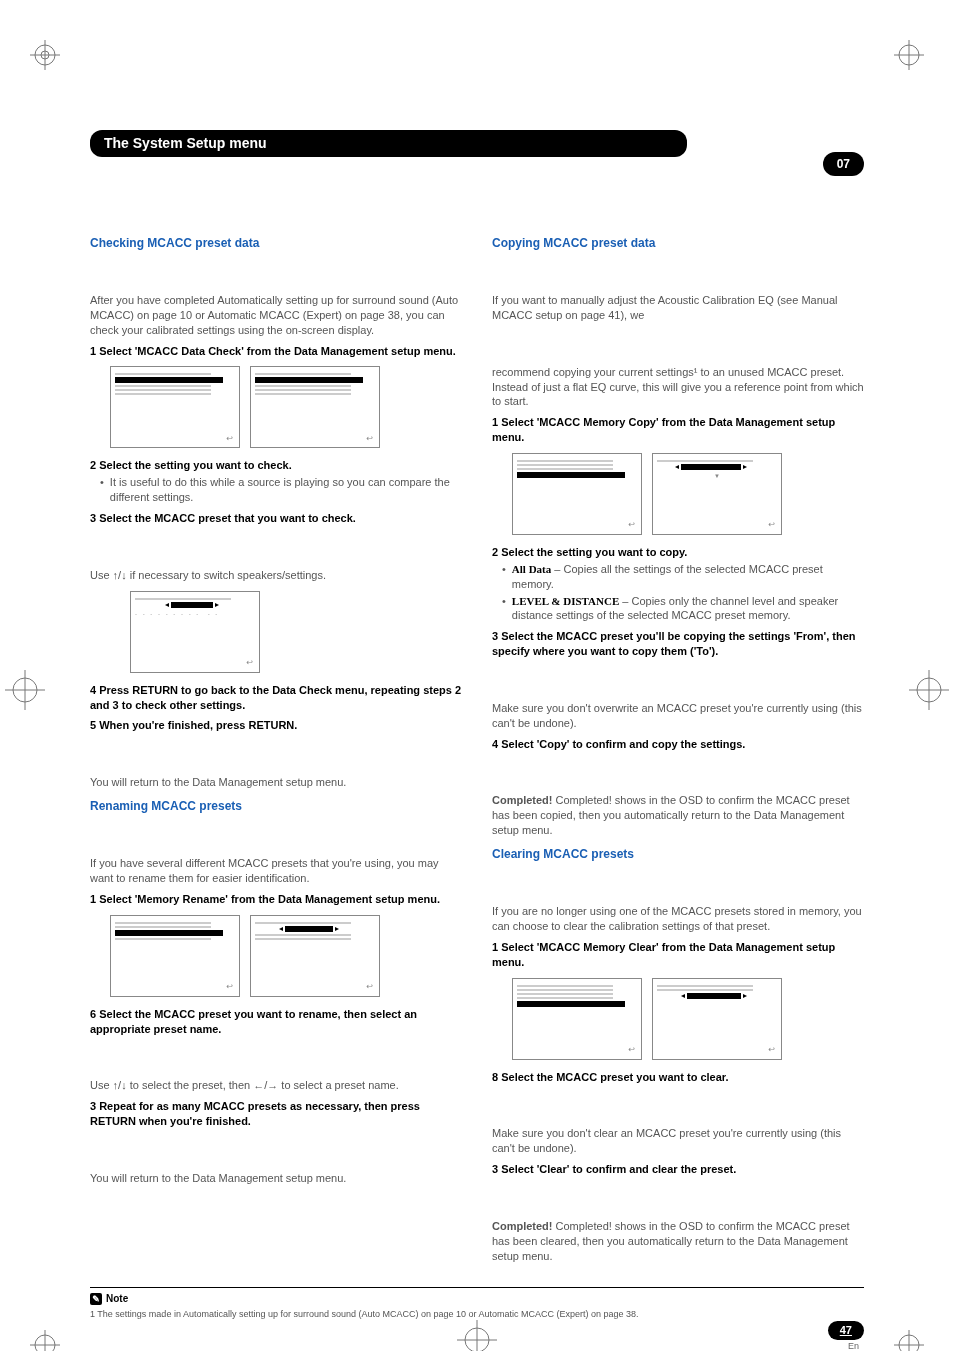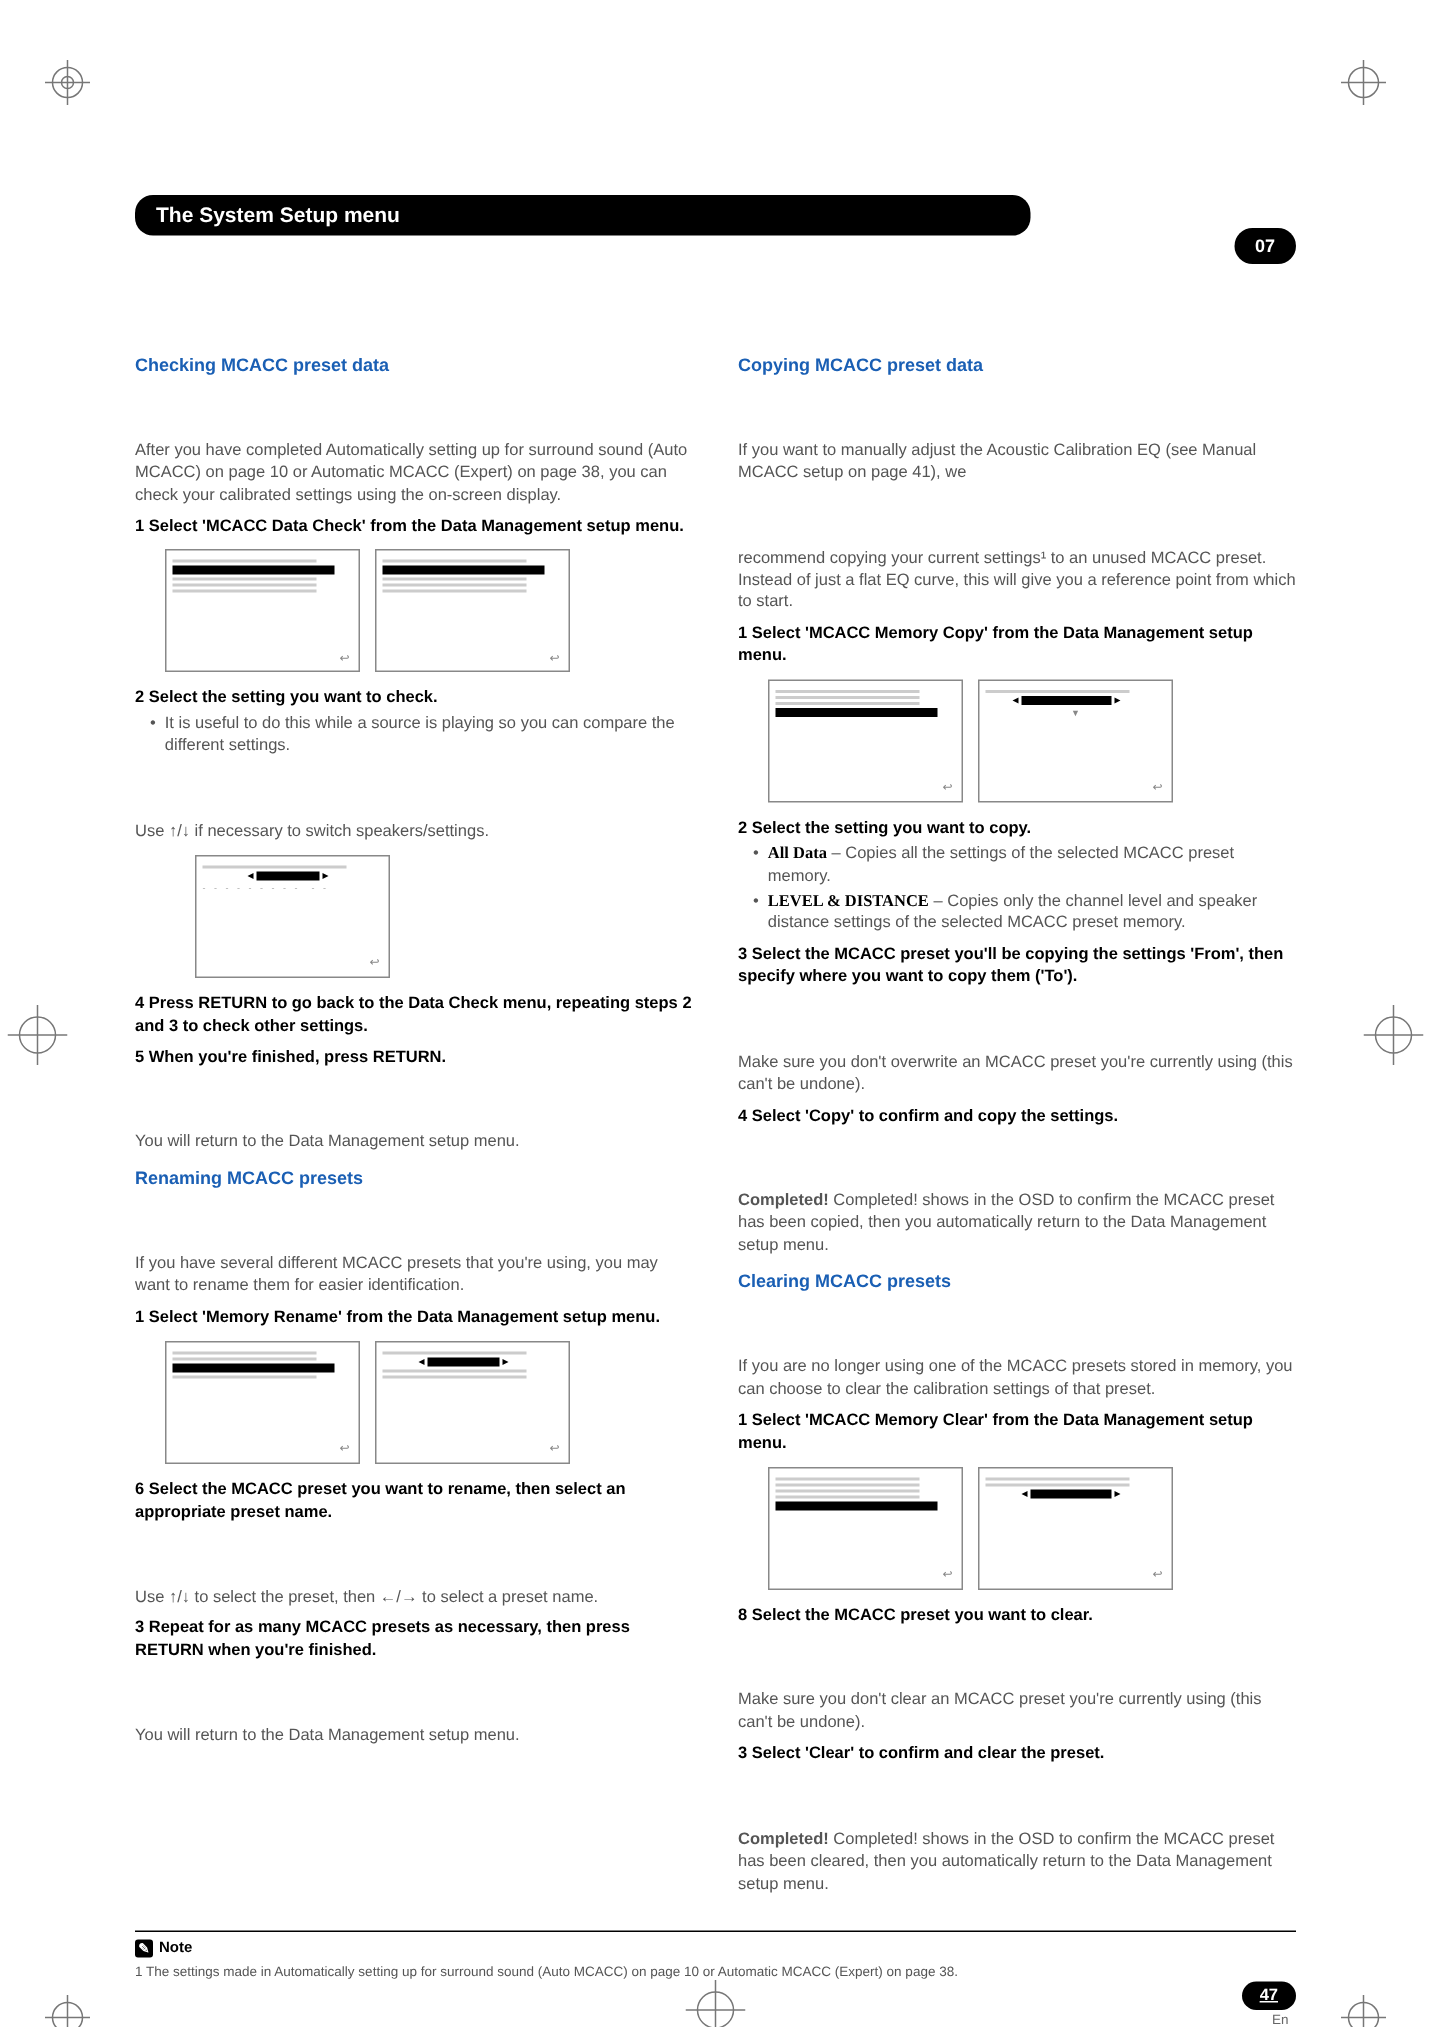--- a/index.html
+++ b/index.html
@@ -242,20 +242,21 @@
           <span class="return-icon">↩</span>
         </div>
       </div>
 
       <div class="step-bold">2  Select the setting you want to check.</div>
       <div class="bullet-row">
           <span class="b">•</span>
           <span>It is useful to do this while a source is playing so you can compare the different settings.</span>
         </div>
 
+      <div class="step-bold">3  Select the MCACC preset that you want to check.</div>
       <div class="body-text arrow-glyph">Use ↑/↓ if necessary to switch speakers/settings.</div>
 
       <div class="menu-box-row single-menu">
         <div class="menu-box">
           <div class="small-line"></div>
             <div class="bar highlight" style="width:35%;margin-left:30%"></div>
             <div style="color:#aaa;font-size:6px;letter-spacing:2px">- - - - - - - - -&nbsp;&nbsp;- -</div>
           <span class="return-icon">↩</span>
         </div>
       </div>

